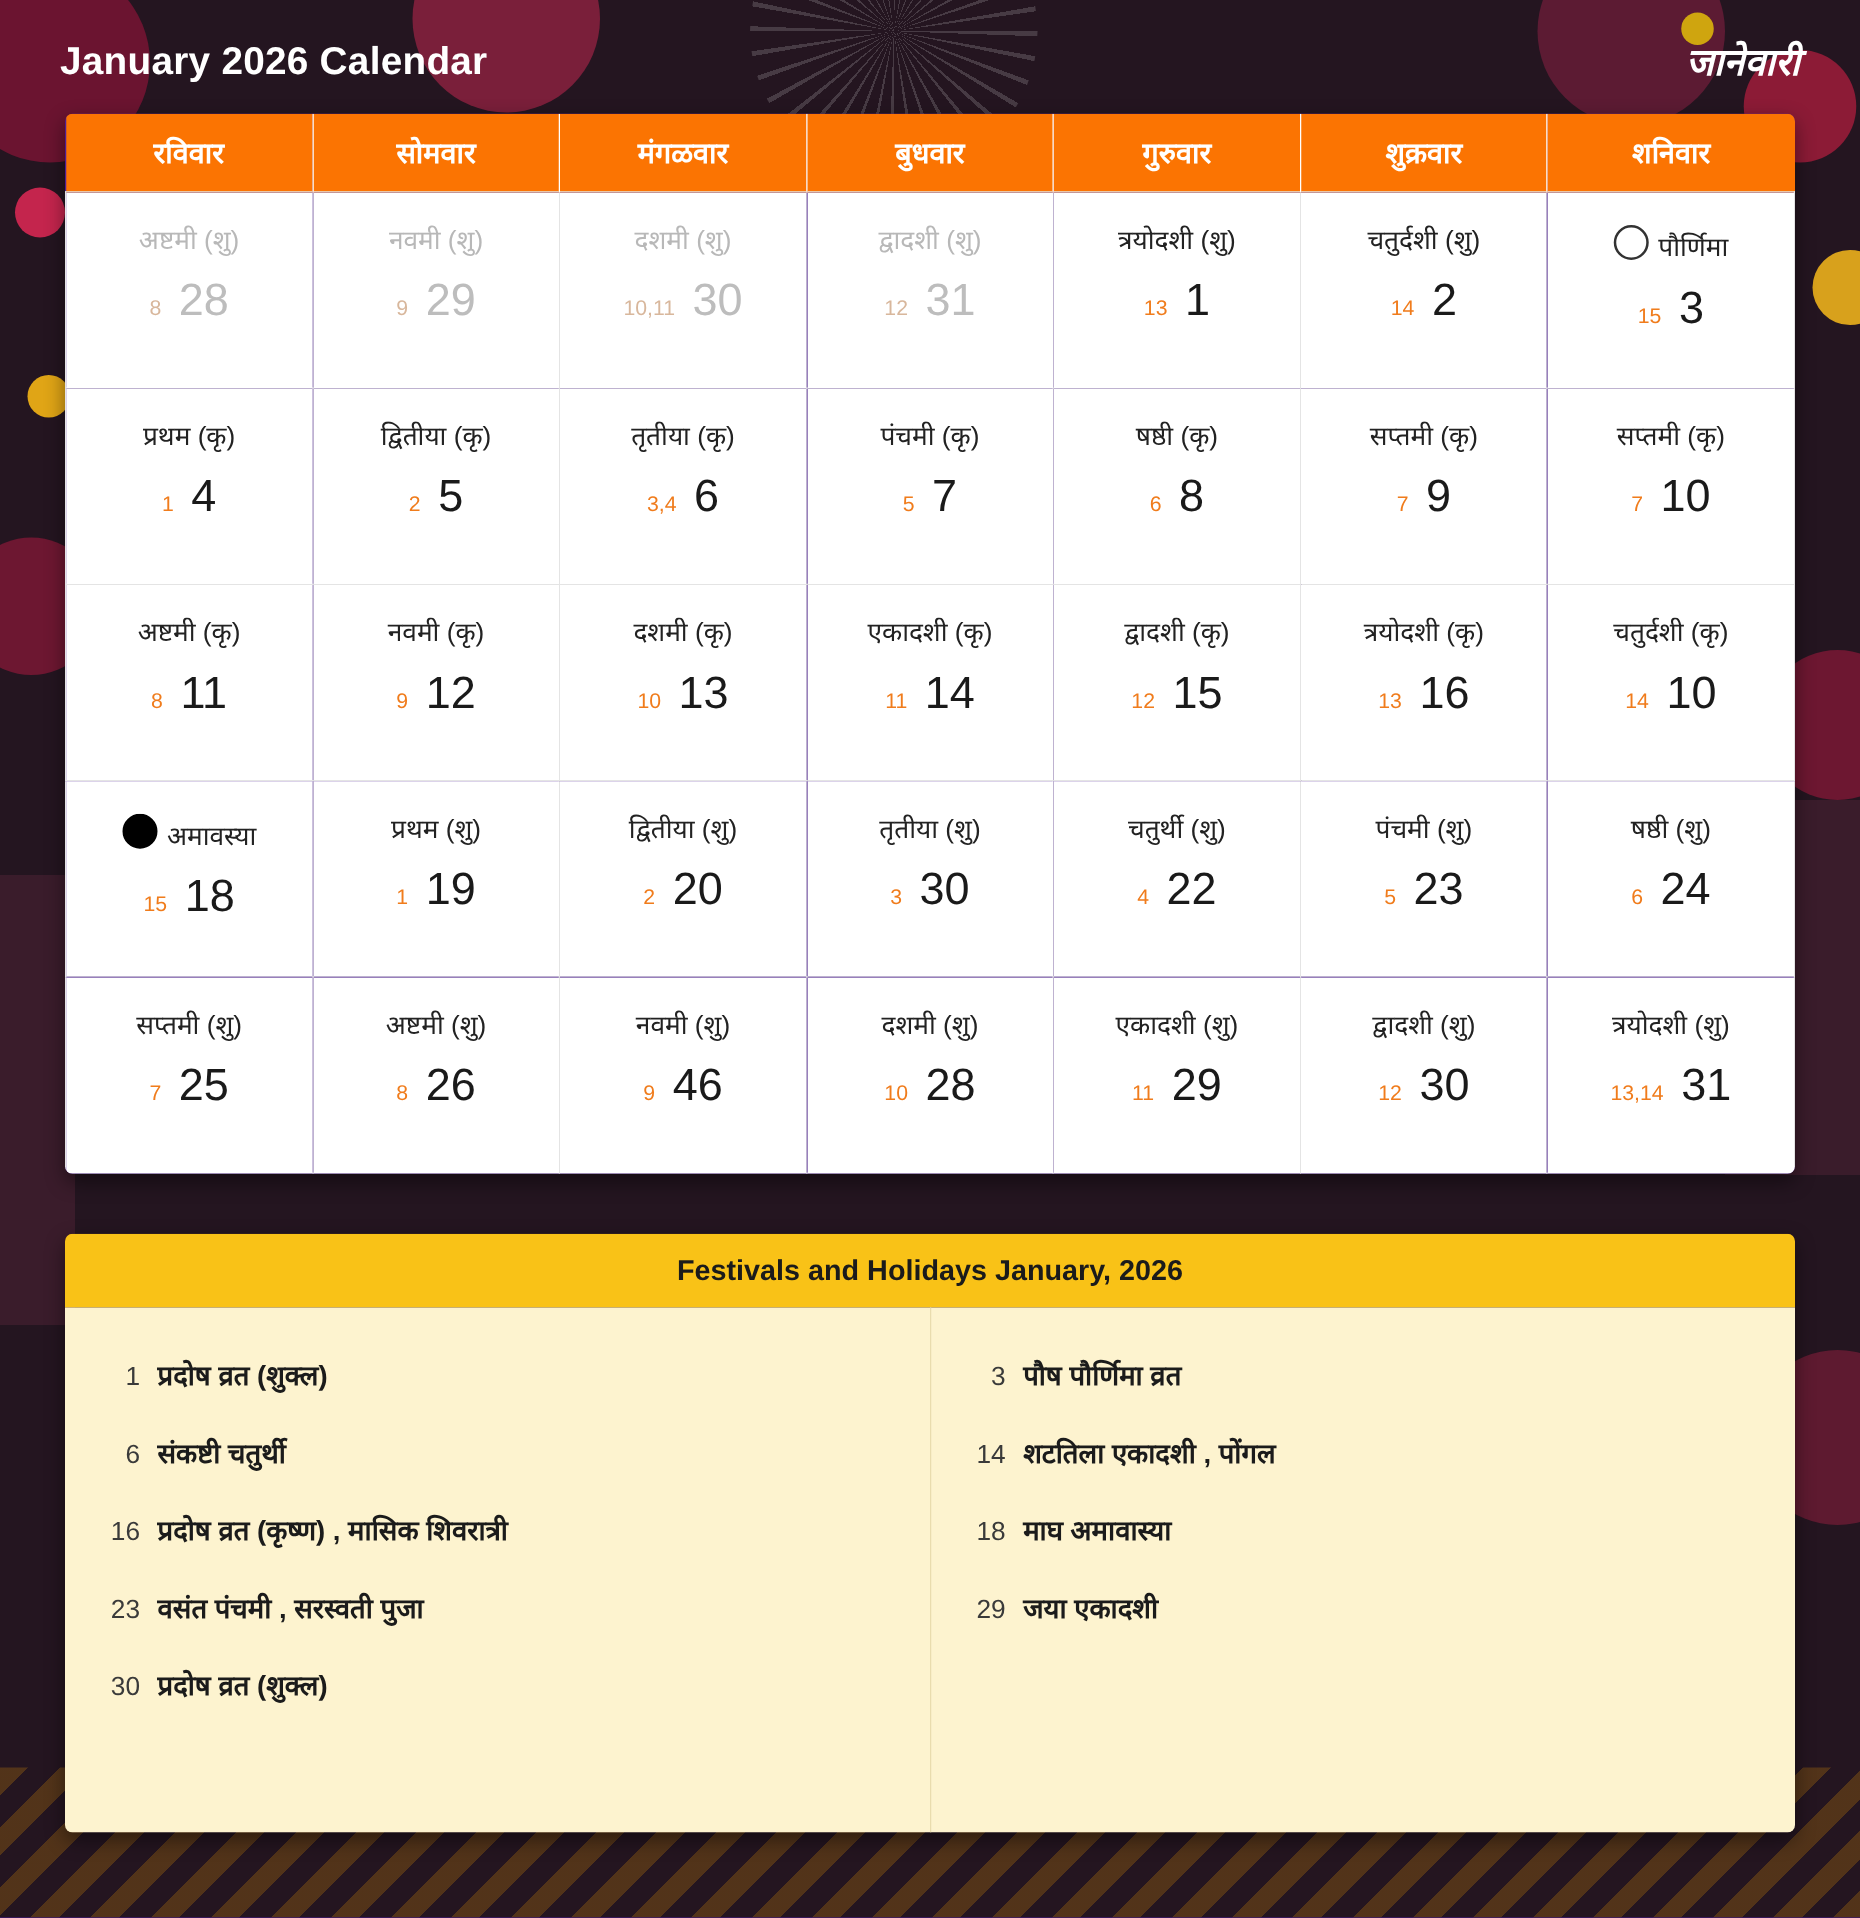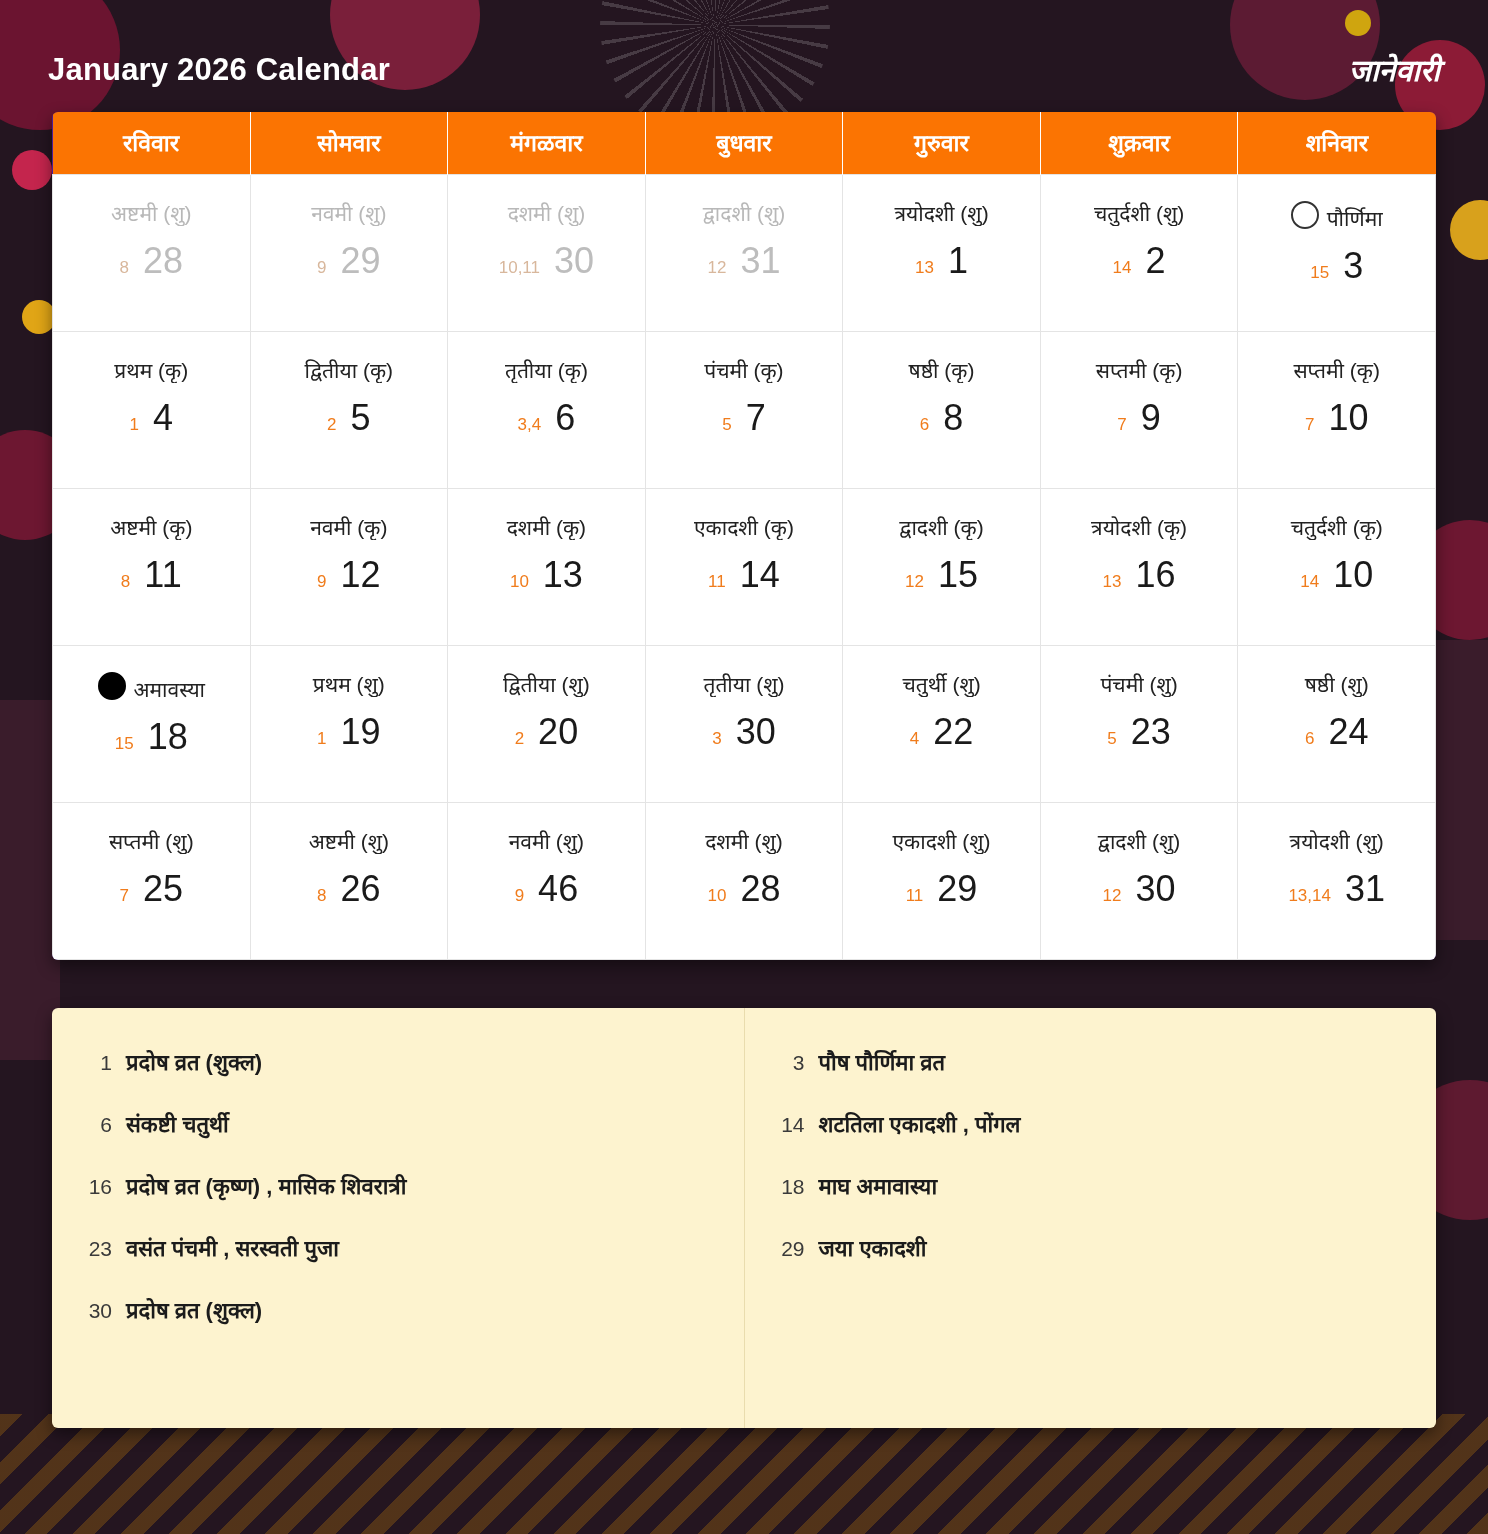--- a/index.html
+++ b/index.html
@@ -48,21 +48,21 @@
     background:
       repeating-linear-gradient(135deg, rgba(255,165,0,0.30) 0 16px, rgba(0,0,0,0) 16px 34px);
     opacity: .7;
   }
 
   .page-header {
     position: relative;
     display: flex;
     align-items: center;
     justify-content: space-between;
-    padding: 49px 48px 0 48px;
+    padding: 28px 48px 0 48px;
     z-index: 3;
   }
   .page-title {
     color: #ffffff;
     font-size: 31px;
     font-weight: bold;
     letter-spacing: .2px;
   }
   .month-local {
     color: #ffffff;
@@ -487,20 +487,21 @@
               <span class="muhurat">13,14</span>
               <span class="daynum">31</span>
             </div>
           </td>
         </tr>
       </tbody>
   </table>
 </div>
 
 <div class="festival-card">
+  <div class="festival-head">Festivals and Holidays January, 2026</div>
   <div class="festival-body">
     <div class="fest-col left" id="fest-left">
         <div class="fest-item">
           <span class="fest-date">1</span>
           <span class="fest-name">प्रदोष व्रत (शुक्ल)</span>
         </div>
         <div class="fest-item">
           <span class="fest-date">6</span>
           <span class="fest-name">संकष्टी चतुर्थी</span>
         </div>

